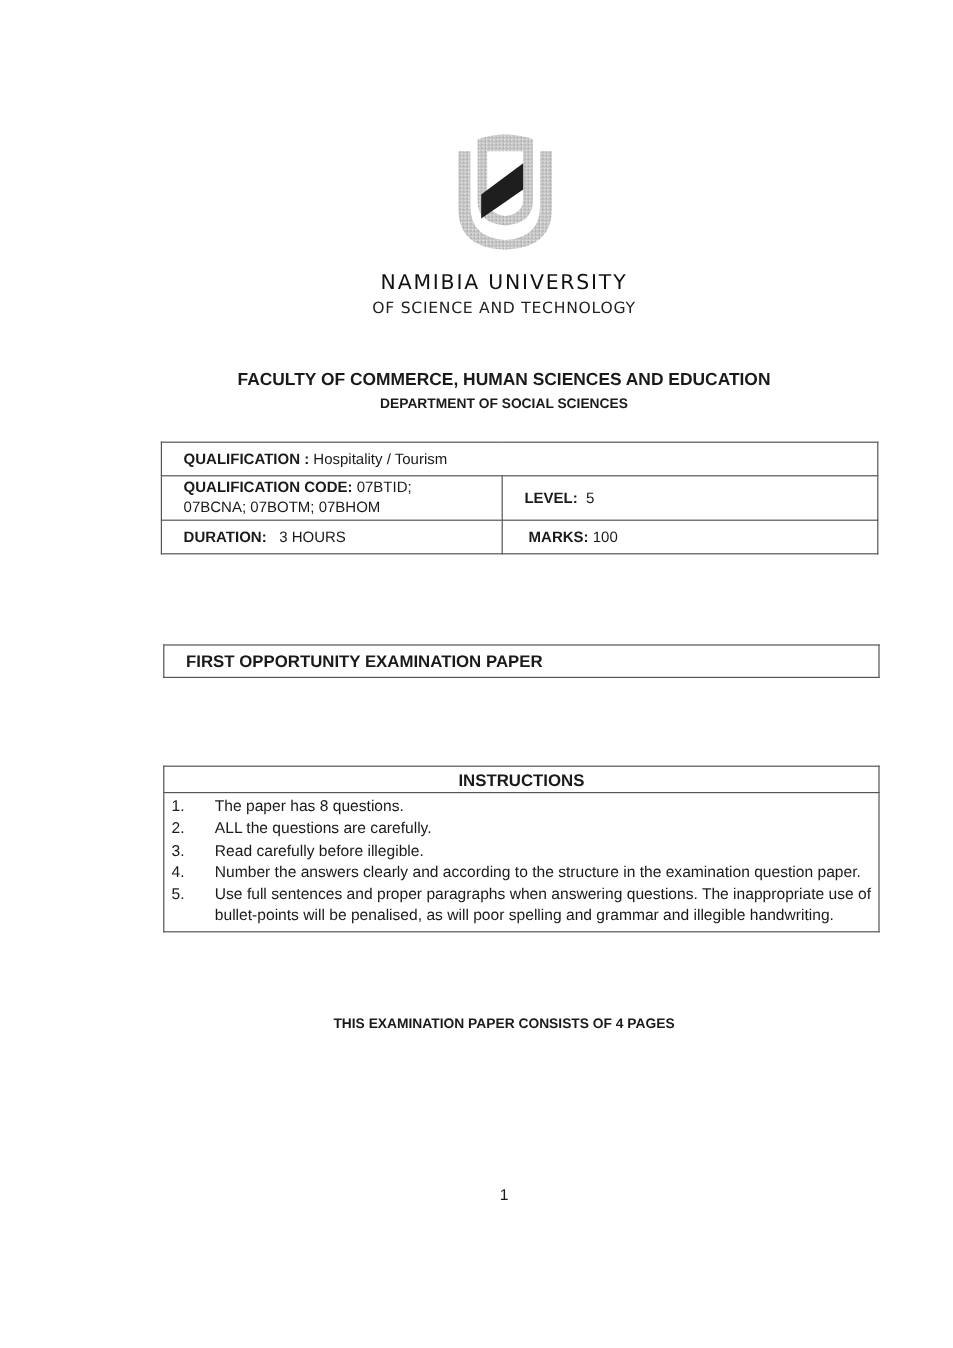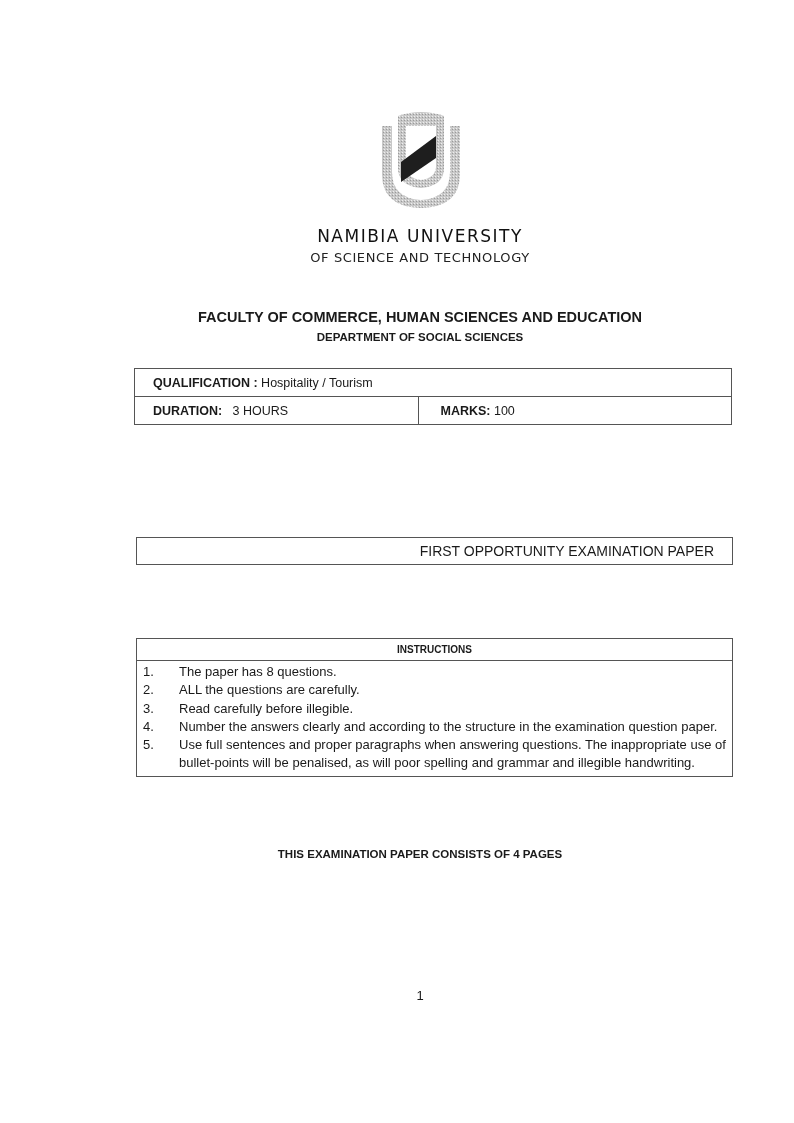--- a/index.html
+++ b/index.html
@@ -26,24 +26,24 @@
   }
   table { border-collapse: collapse; position: absolute; font-size: 12.5px; }
   td { border: 1px solid #555; padding: 0 18px; vertical-align: middle; }
   .t1 { left: 134px; top: 368px; width: 598px; }
   .t1 td { height: 27px; }
   .t1 tr.two td { height: 36px; line-height: 17px; }
   .t1 .lcol { width: 247px; }
   .b { font-weight: bold; }
   .t2 { left: 136px; top: 537px; width: 597px; }
   .t2 td { height: 26px; }
-  .t2 .head { text-align: right; font-weight: normal; font-size: 14px; height: 26px; }
+  .t2 .head { text-align: left; font-weight: bold; font-size: 14px; height: 26px; }
   .t2 .lcol { width: 94px; font-weight: bold; }
   .t3 { left: 136px; top: 638px; width: 597px; }
-  .t3 .head { text-align: center; font-weight: bold; font-size: 10px; height: 21px; }
+  .t3 .head { text-align: center; font-weight: bold; font-size: 14px; height: 21px; }
   .instr { padding: 2px 6px 3px 6px; font-size: 13px; line-height: 18.3px; }
   .instr-item { display: flex; }
   .instr-num { width: 36px; flex: none; }
   .footer-note {
     position: absolute; left: 0; width: 840px; top: 848px; text-align: center;
     font-weight: bold; font-size: 11.5px;
   }
   .page-num { position: absolute; left: 0; width: 840px; top: 988px; text-align: center; font-size: 13px; }
 </style>
 </head>
@@ -68,20 +68,29 @@
 <div class="uni-name">NAMIBIA UNIVERSITY</div>
 <div class="uni-sub">OF SCIENCE AND TECHNOLOGY</div>
 <div class="faculty">FACULTY OF COMMERCE, HUMAN SCIENCES AND EDUCATION</div>
 <div class="dept">DEPARTMENT OF SOCIAL SCIENCES</div>
 
 <table class="t1">
   <tbody>
       <tr>
     <td colspan="2">
       <span class="b">QUALIFICATION :</span><span> Hospitality  / Tourism</span>
+    </td>
+  </tr>
+  <tr class="two">
+    <td class="lcol">
+      <span class="b">QUALIFICATION CODE:</span><span> 07BTID;</span><br>
+      <span>07BCNA; 07BOTM; 07BHOM</span>
+    </td>
+    <td>
+      <span class="b">LEVEL:</span><span style="white-space:pre">  5</span>
     </td>
   </tr>
   <tr>
     <td class="lcol">
       <span class="b">DURATION:</span><span style="white-space:pre">   3 HOURS</span>
     </td>
     <td>
       &nbsp;<span class="b">MARKS:</span><span> 100</span>
     </td>
   </tr>

